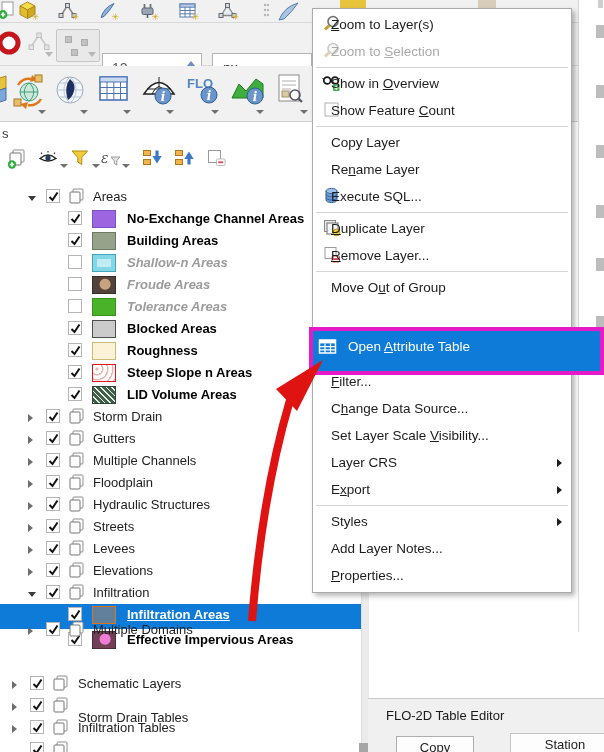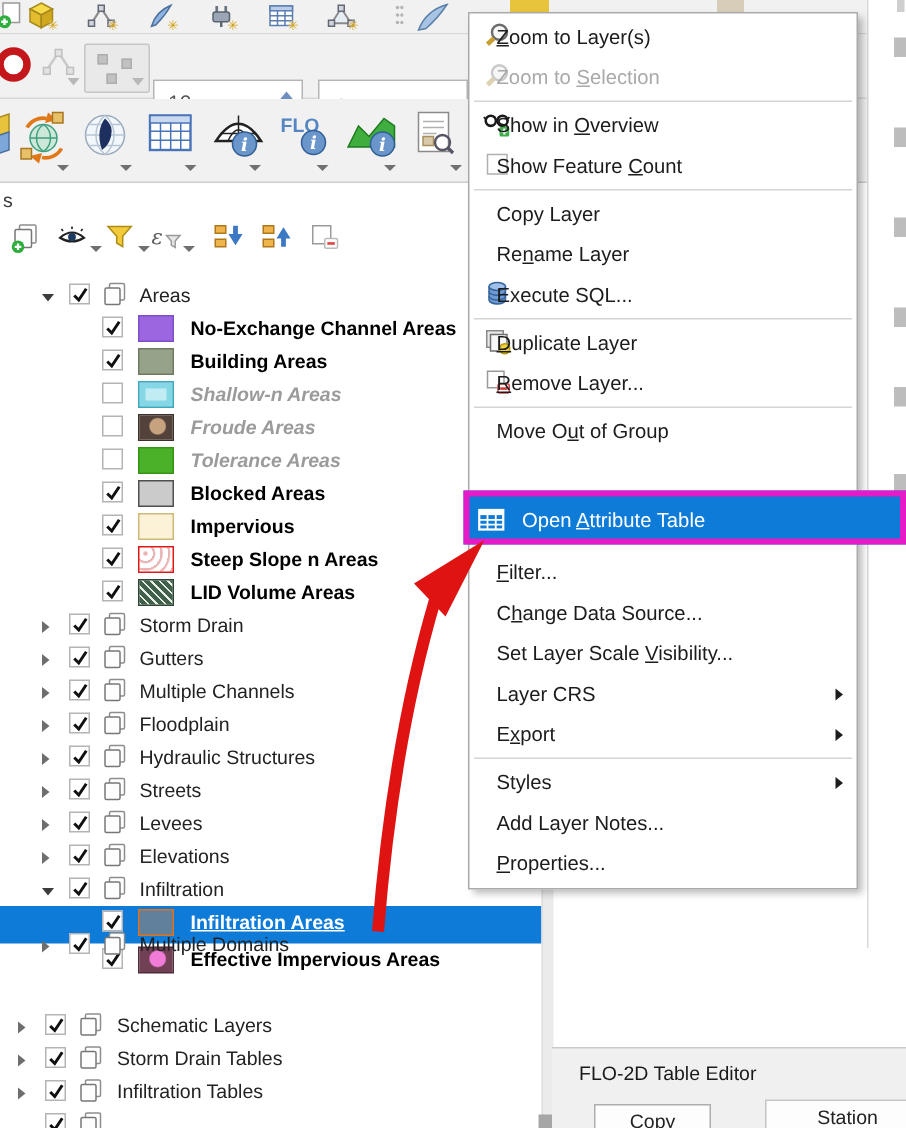--- a/index.html
+++ b/index.html
@@ -42,21 +42,21 @@
   #panel-toolbar .icon{cursor:default;}
   #context-menu{position:absolute;left:312px;top:8px;width:260px;background:#fff;border:1px solid #ababab;box-shadow:3px 3px 5px rgba(0,0,0,.28);z-index:10;box-sizing:border-box;padding:2px 0 3px 0;}
   .mi{position:relative;height:27px;display:flex;align-items:center;font-size:13.5px;color:#1c1c1c;}
   .mi .mic{position:absolute;left:6px;top:50%;transform:translateY(-50%);width:24px;text-align:center;}
   .mi .mlabel{position:absolute;left:18px;white-space:nowrap;}
   .mi.disabled{color:#a9a9a9;}
   .mi .subarr{position:absolute;right:9px;width:0;height:0;border-top:4px solid transparent;border-bottom:4px solid transparent;border-left:5px solid #1c1c1c;}
   .msep{height:5px;position:relative;}
   .msep::after{content:"";position:absolute;left:3px;right:3px;top:2px;border-top:1px solid #d4d4d4;}
   .mspacer{height:40px;}
-  #highlight-box{position:absolute;left:309px;width:295px;height:36px;border:4px solid #e41bc6;background:#0d7bd7;box-sizing:border-box;z-index:12;}
+  #highlight-box{position:absolute;left:309px;width:295px;height:48px;border:4px solid #e41bc6;background:#0d7bd7;box-sizing:border-box;z-index:12;}
   #highlight-box .mic{position:absolute;left:5px;top:7px;}
   #highlight-box .mlabel{position:absolute;left:35px;top:8px;font-size:13.5px;color:#fff;white-space:nowrap;}
   #annotation-arrow{position:absolute;left:0;top:0;z-index:14;pointer-events:none;}
   #right-divider{position:absolute;left:578px;top:0;width:1px;height:632px;background:#d9d9d9;}
   .edge-tick{position:absolute;left:596px;width:8px;height:13px;background:#bdbdbd;}
   #table-editor-dock{position:absolute;left:368px;top:698px;width:236px;height:68px;background:#f0f0f0;border-top:1px solid #c9c9c9;box-sizing:border-box;}
   #dock-title{position:absolute;left:18px;top:9px;font-size:13px;color:#1a1a1a;}
   #copy-button{position:absolute;left:28px;top:37px;width:78px;height:24px;background:#fdfdfd;border:1px solid #aeaeae;box-sizing:border-box;font-size:13px;color:#222;text-align:center;line-height:22px;}
   #station-header{position:absolute;left:142px;top:34px;width:110px;height:24px;background:#fdfdfd;border:1px solid #c4c4c4;box-sizing:border-box;font-size:13px;color:#222;text-align:center;line-height:22px;}
   .frag{position:absolute;top:0;height:8px;}
@@ -357,21 +357,21 @@
           <span class="swatch" style="left: 92px; background: rgb(203, 203, 203); border: 1px solid rgb(79, 79, 79);"></span>
           <span class="tlabel bold" style="left: 127px;">Blocked Areas</span>
         </div>
         <div class="tree-row" style="top: 218px;">
           <span class="cbx" style="left: 68px;">
             <svg width="11" height="11">
               <polyline points="1.5,6 4.5,9 9.5,1.5" fill="none" stroke="#111" stroke-width="2"></polyline>
             </svg>
           </span>
           <span class="swatch" style="left: 92px; background: rgb(251, 242, 216); border: 1px solid rgb(205, 185, 122);"></span>
-          <span class="tlabel bold" style="left: 127px;">Impervious</span>
+          <span class="tlabel bold" style="left: 127px;">Roughness</span>
         </div>
         <div class="tree-row" style="top: 240px;">
           <span class="cbx" style="left: 68px;">
             <svg width="11" height="11">
               <polyline points="1.5,6 4.5,9 9.5,1.5" fill="none" stroke="#111" stroke-width="2"></polyline>
             </svg>
           </span>
           <span class="swatch" style="left: 92px; background: repeating-radial-gradient(circle at 4px 4px, rgb(232, 180, 180) 0px, rgb(232, 180, 180) 1px, rgb(255, 255, 255) 2px, rgb(255, 255, 255) 5px); border: 1px solid rgb(224, 24, 24);"></span>
           <span class="tlabel bold" style="left: 127px;">Steep Slope n Areas</span>
         </div>
@@ -573,21 +573,21 @@
             <svg width="11" height="11">
               <polyline points="1.5,6 4.5,9 9.5,1.5" fill="none" stroke="#111" stroke-width="2"></polyline>
             </svg>
           </span>
           <span class="icon" style="left: 52px; top: 2px;">
             <svg width="17" height="17" viewBox="0 0 17 17">
               <rect x="5" y="1" width="10" height="11" rx="1" fill="#fff" stroke="#8d8d8d"></rect>
               <rect x="2" y="4" width="10" height="11" rx="1" fill="#fdfdfd" stroke="#777"></rect>
             </svg>
           </span>
-          <span class="tlabel" style="left: 78px;">Storm Drain Tables</span>
+          <span class="tlabel" style="left: 78px; margin-top: 12px;">Storm Drain Tables</span>
         </div>
         <div class="tree-row" style="top: 595px;">
           <span class="caret closed" style="left: 12px;"></span>
           <span class="cbx" style="left: 30px;">
             <svg width="11" height="11">
               <polyline points="1.5,6 4.5,9 9.5,1.5" fill="none" stroke="#111" stroke-width="2"></polyline>
             </svg>
           </span>
           <span class="icon" style="left: 52px; top: 2px;">
             <svg width="17" height="17" viewBox="0 0 17 17">

